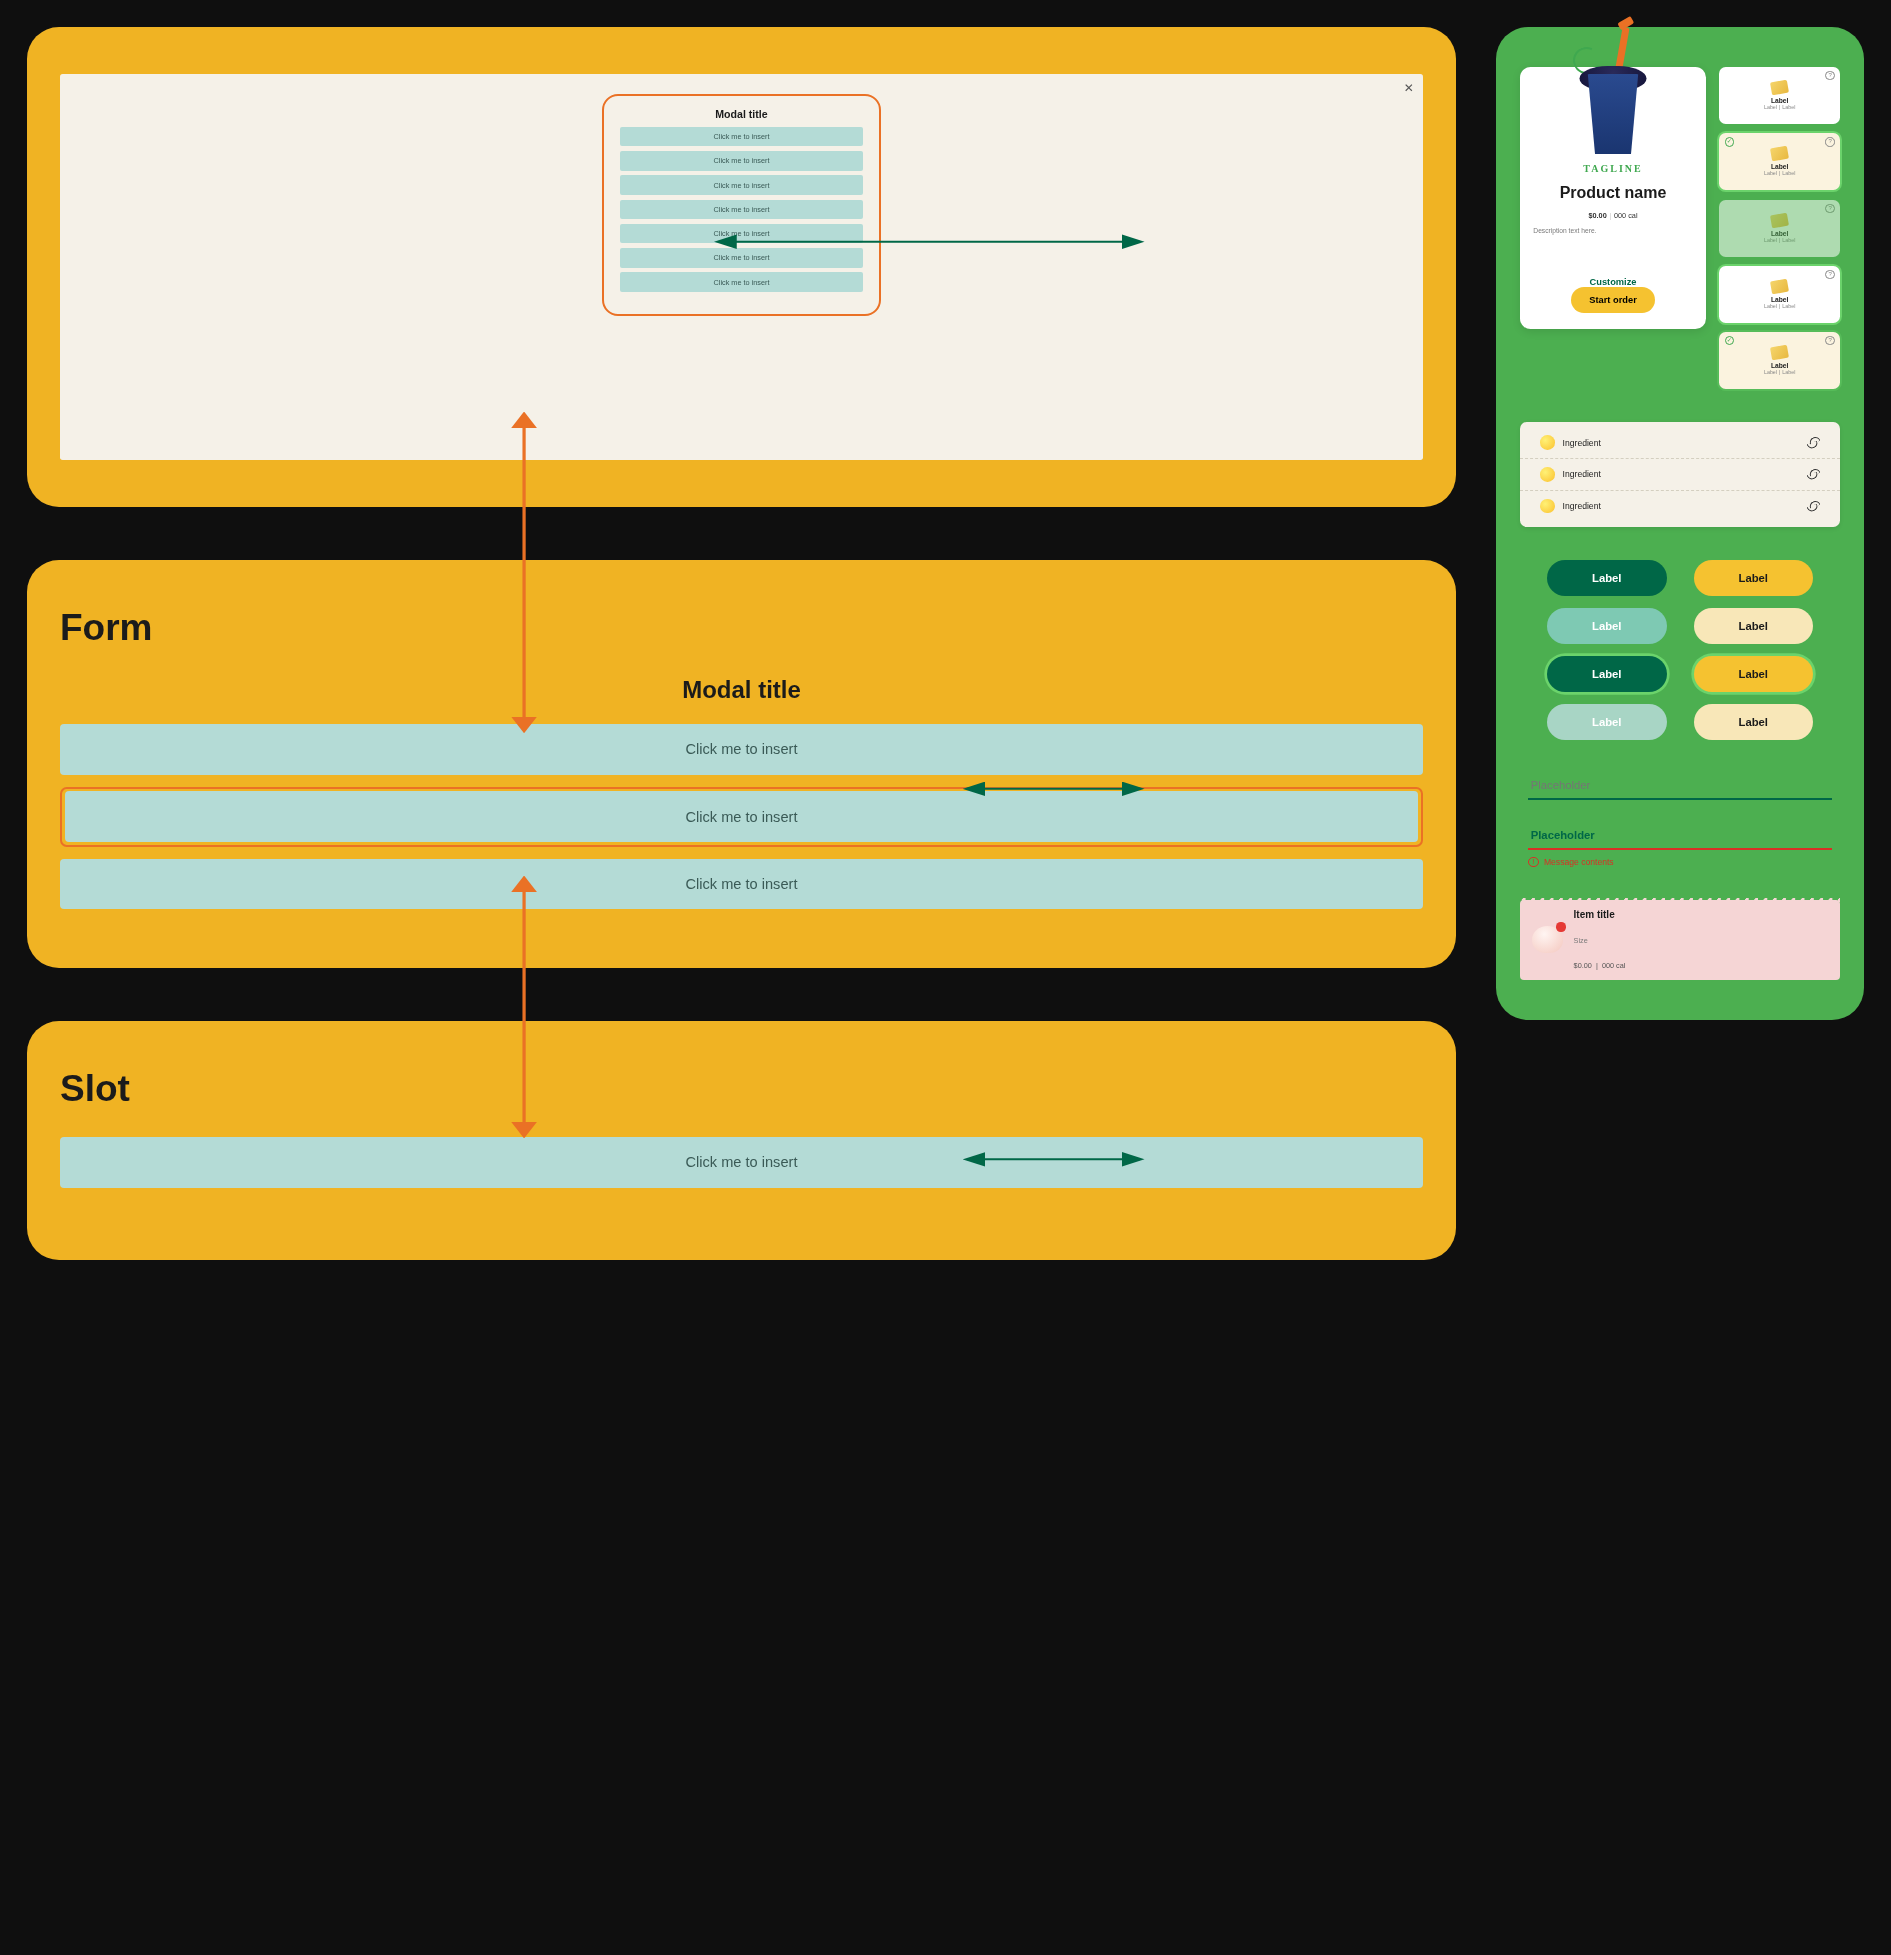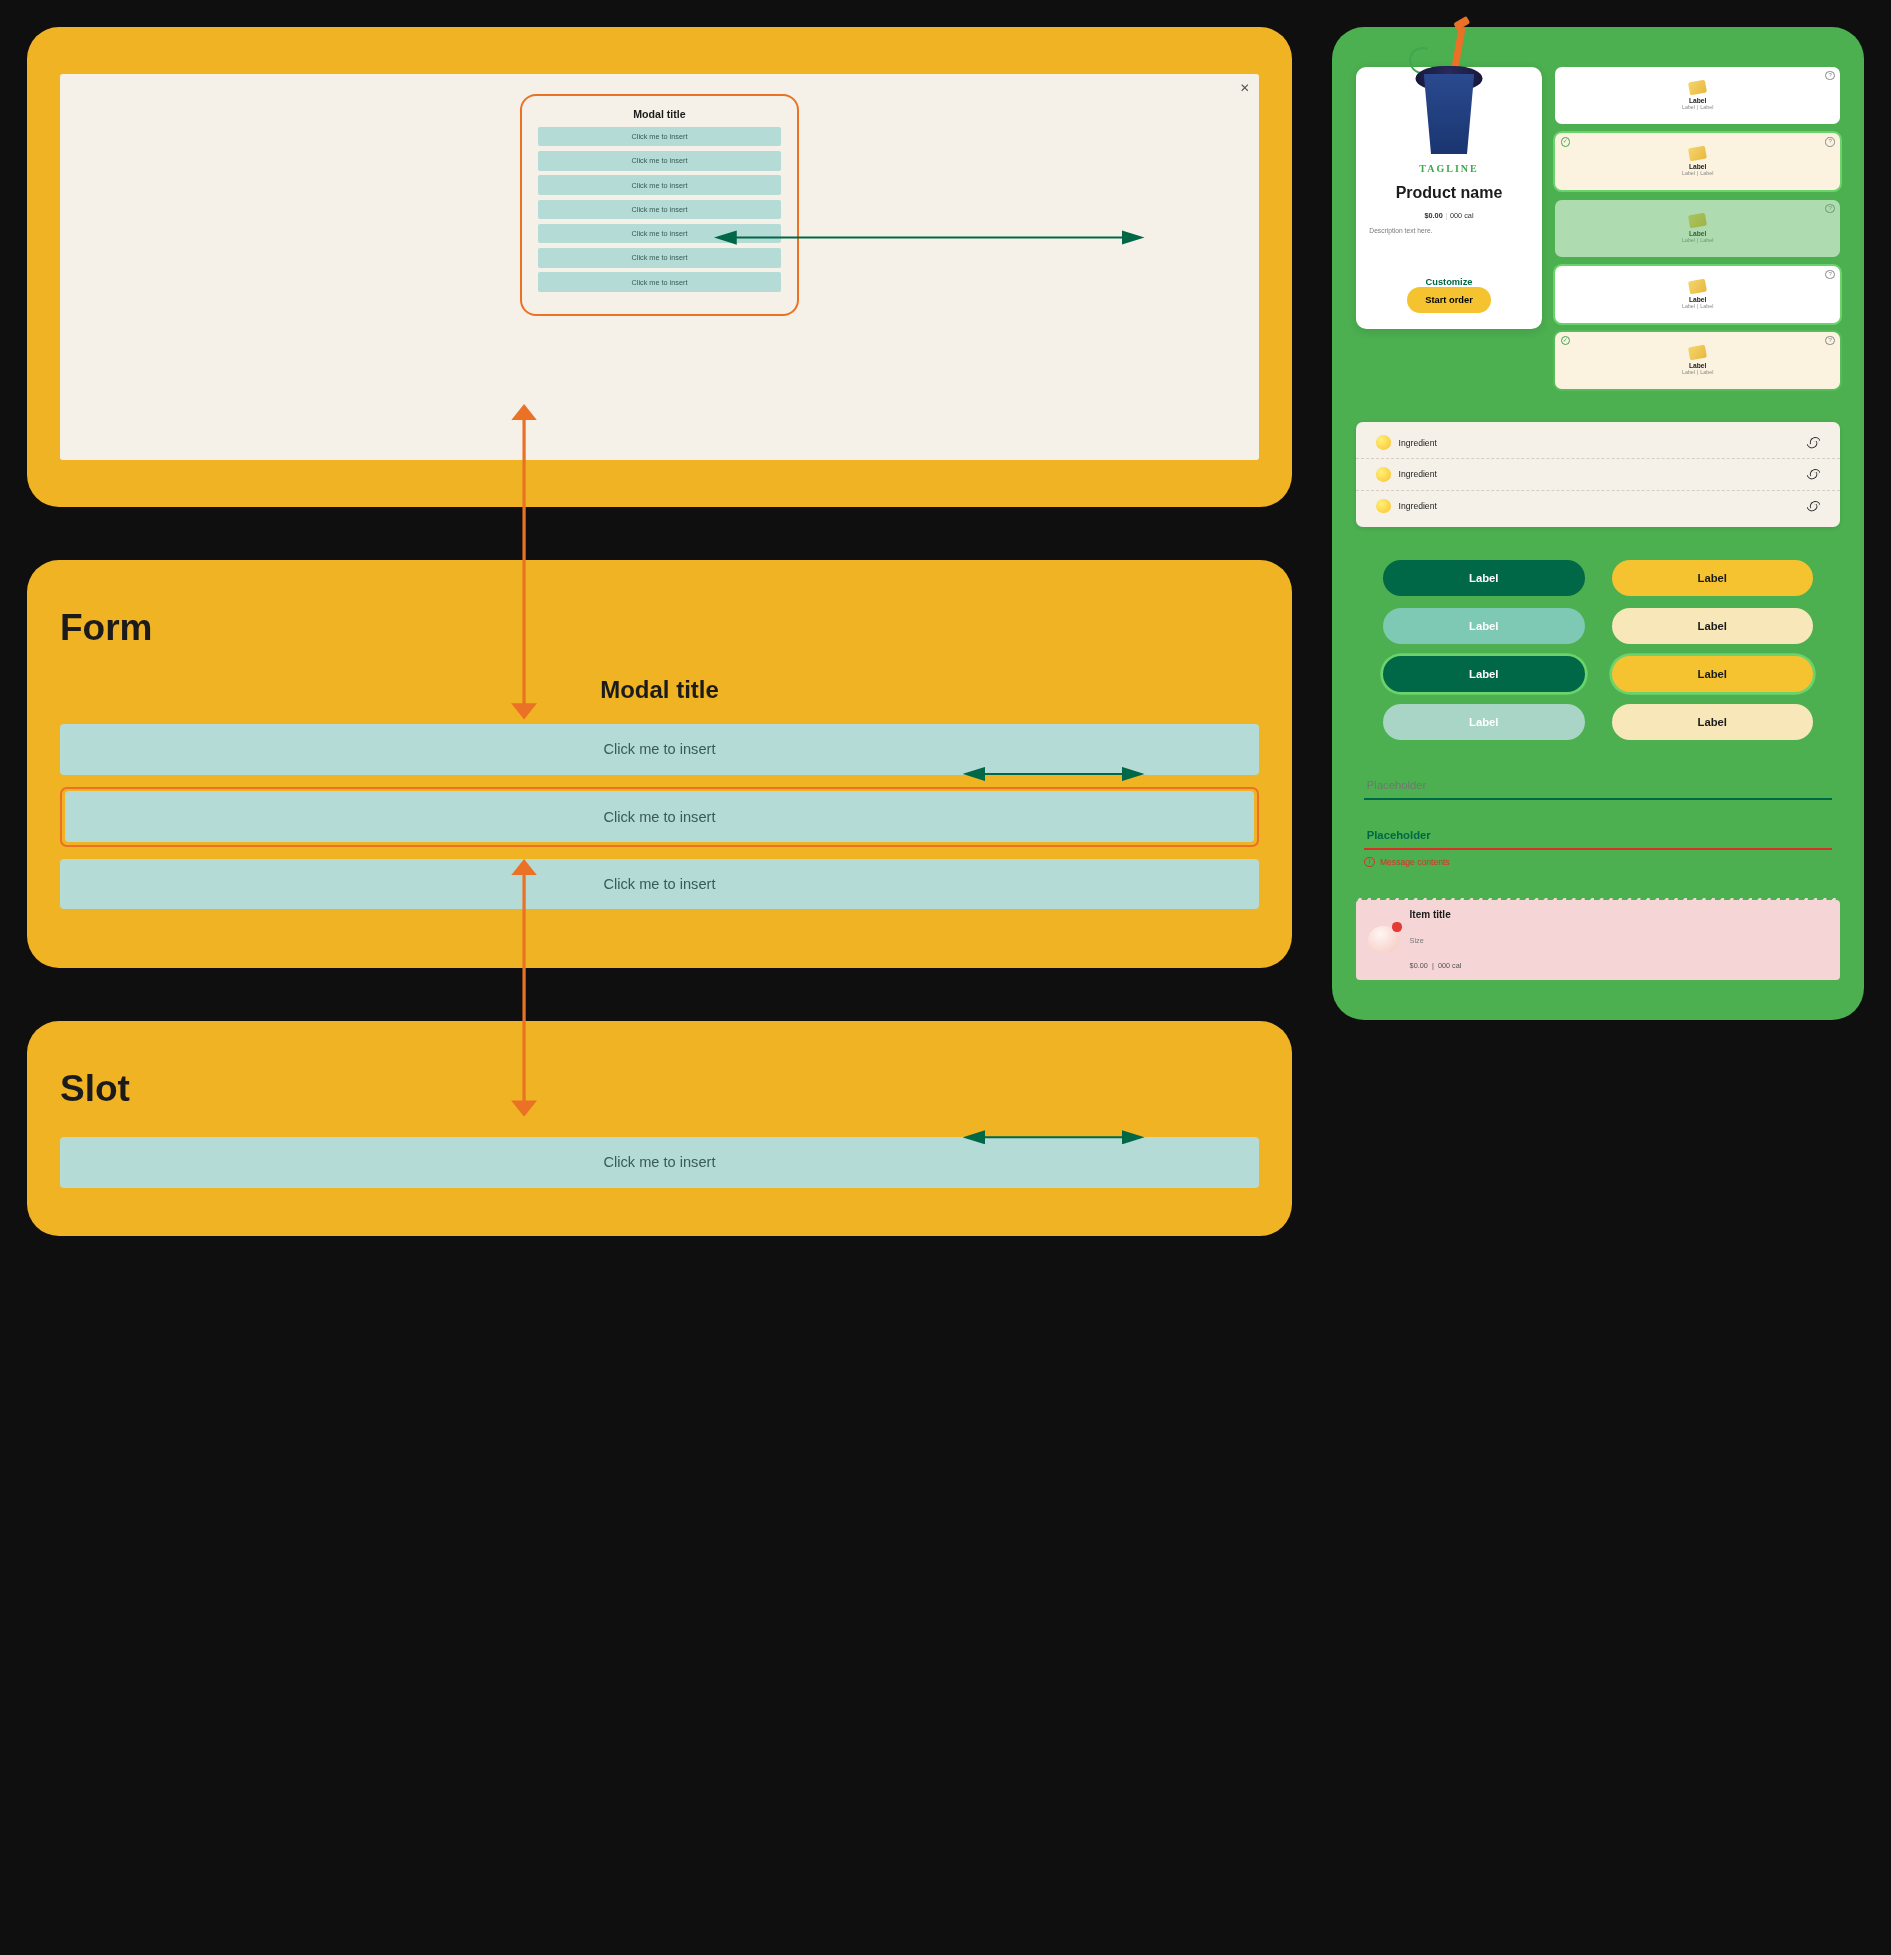--- a/index.html
+++ b/index.html
@@ -16,21 +16,21 @@
     --orange:#EA7125;
     --red:#D93025;
     --pink:#F5D5D5;
     --text:#1B1B1B;
     --muted:#7A7A7A;
   }
   *{box-sizing:border-box;font-family:-apple-system,Segoe UI,Helvetica,Arial,sans-serif}
   body{margin:0;background:var(--black);padding:27px;font-size:9.3px;color:var(--text)}
   .stage{position:relative;display:flex;gap:40px;align-items:flex-start}
   .left{flex:1;display:flex;flex-direction:column;gap:53px}
-  .right{width:532px}
+  .right{width:368px}
 
   .panel{background:var(--yellow);border-radius:32px;padding:47px 33px}
   .panel h1{font-size:37px;font-weight:800;margin:0 0 27px 0;color:var(--text)}
 
   
   .modal-shell{background:var(--cream);border-radius:2.7px;padding:8px;position:relative;height:386px}
   .close-x{position:absolute;top:6.7px;right:9.3px;font-size:12px;color:#555;cursor:pointer}
   .modal-inner{margin:12px auto 0;width:279px;border:2px solid var(--orange);border-radius:16px;padding:12px 9.3px 17.3px;text-align:center;position:relative}
   .modal-inner .mtitle{font-weight:700;font-size:10.6px;margin-bottom:6.7px}
   .slotrow{background:var(--teal);border-radius:2px;padding:5.3px 0;margin:4.7px 6.7px;font-size:7.3px;color:#3a5a56;cursor:pointer}
@@ -144,21 +144,21 @@
     <div class="panel">
       <h1>Form</h1>
       <div class="form-title">Modal title</div>
       <div class="big-slot">Click me to insert</div>
       <div class="outline-wrap">
         <div class="big-slot" style="margin:0">Click me to insert</div>
       </div>
       <div class="big-slot">Click me to insert</div>
     </div>
 
-    <div class="panel" style="padding-bottom:36px">
+    <div class="panel" style="padding-bottom:60px">
       <h1>Slot</h1>
       <div class="big-slot">Click me to insert</div>
     </div>
 
   </div>
 
   <div class="right">
     <div class="green">
 
       <div class="product-row">

